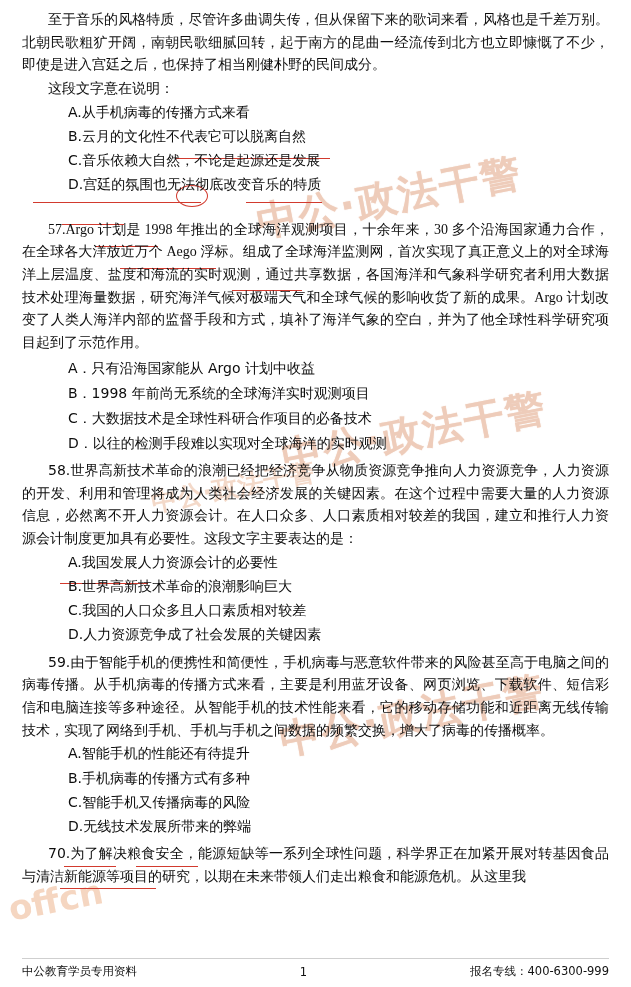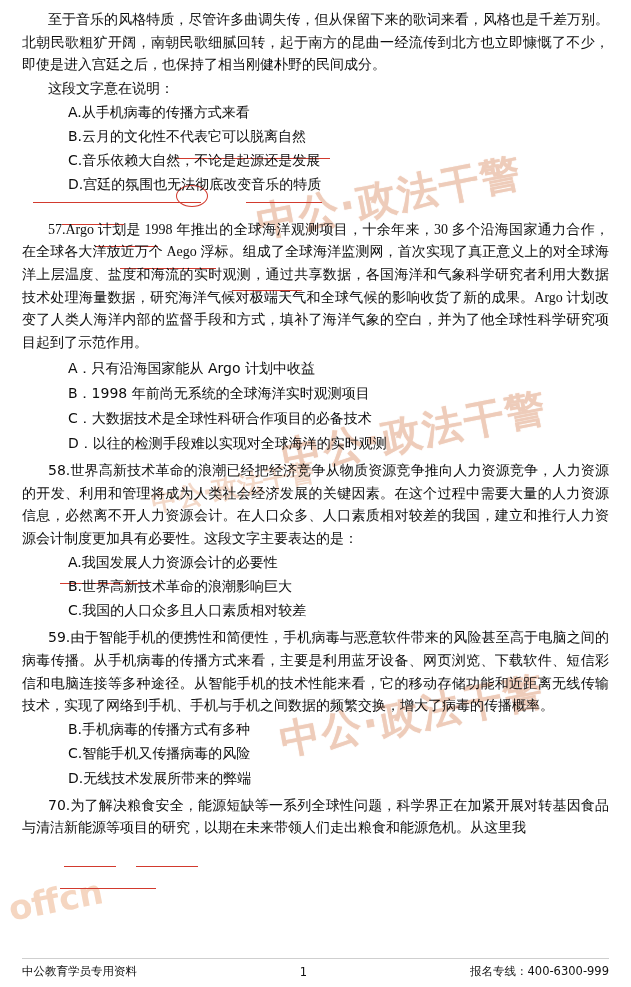--- a/index.html
+++ b/index.html
@@ -155,22 +155,24 @@
     <p class="indent2 para-gap">57.Argo 计划是 1998 年推出的全球海洋观测项目，十余年来，30 多个沿海国家通力合作，在全球各大洋放近万个 Aego 浮标。组成了全球海洋监测网，首次实现了真正意义上的对全球海洋上层温度、盐度和海流的实时观测，通过共享数据，各国海洋和气象科学研究者利用大数据技术处理海量数据，研究海洋气候对极端天气和全球气候的影响收货了新的成果。Argo 计划改变了人类人海洋内部的监督手段和方式，填补了海洋气象的空白，并为了他全球性科学研究项目起到了示范作用。</p>
     <p class="opt-wide">A．只有沿海国家能从 Argo 计划中收益</p>
     <p class="opt-wide">B．1998 年前尚无系统的全球海洋实时观测项目</p>
     <p class="opt-wide">C．大数据技术是全球性科研合作项目的必备技术</p>
     <p class="opt-wide">D．以往的检测手段难以实现对全球海洋的实时观测</p>
 
     <p class="indent2 small-gap">58.世界高新技术革命的浪潮已经把经济竞争从物质资源竞争推向人力资源竞争，人力资源的开发、利用和管理将成为人类社会经济发展的关键因素。在这个过程中需要大量的人力资源信息，必然离不开人力资源会计。在人口众多、人口素质相对较差的我国，建立和推行人力资源会计制度更加具有必要性。这段文字主要表达的是：</p>
     <p class="opt">A.我国发展人力资源会计的必要性</p>
     <p class="opt">B.世界高新技术革命的浪潮影响巨大</p>
     <p class="opt">C.我国的人口众多且人口素质相对较差</p>
+    <p class="opt">D.人力资源竞争成了社会发展的关键因素</p>
 
     <p class="indent2 small-gap">59.由于智能手机的便携性和简便性，手机病毒与恶意软件带来的风险甚至高于电脑之间的病毒传播。从手机病毒的传播方式来看，主要是利用蓝牙设备、网页浏览、下载软件、短信彩信和电脑连接等多种途径。从智能手机的技术性能来看，它的移动存储功能和近距离无线传输技术，实现了网络到手机、手机与手机之间数据的频繁交换，增大了病毒的传播概率。</p>
+    <p class="opt">A.智能手机的性能还有待提升</p>
     <p class="opt">B.手机病毒的传播方式有多种</p>
     <p class="opt">C.智能手机又传播病毒的风险</p>
     <p class="opt">D.无线技术发展所带来的弊端</p>
 
     <p class="indent2 small-gap">70.为了解决粮食安全，能源短缺等一系列全球性问题，科学界正在加紧开展对转基因食品与清洁新能源等项目的研究，以期在未来带领人们走出粮食和能源危机。从这里我</p>
 
   </div>
 
   <div class="footer-line"></div>
   <div class="footer">

